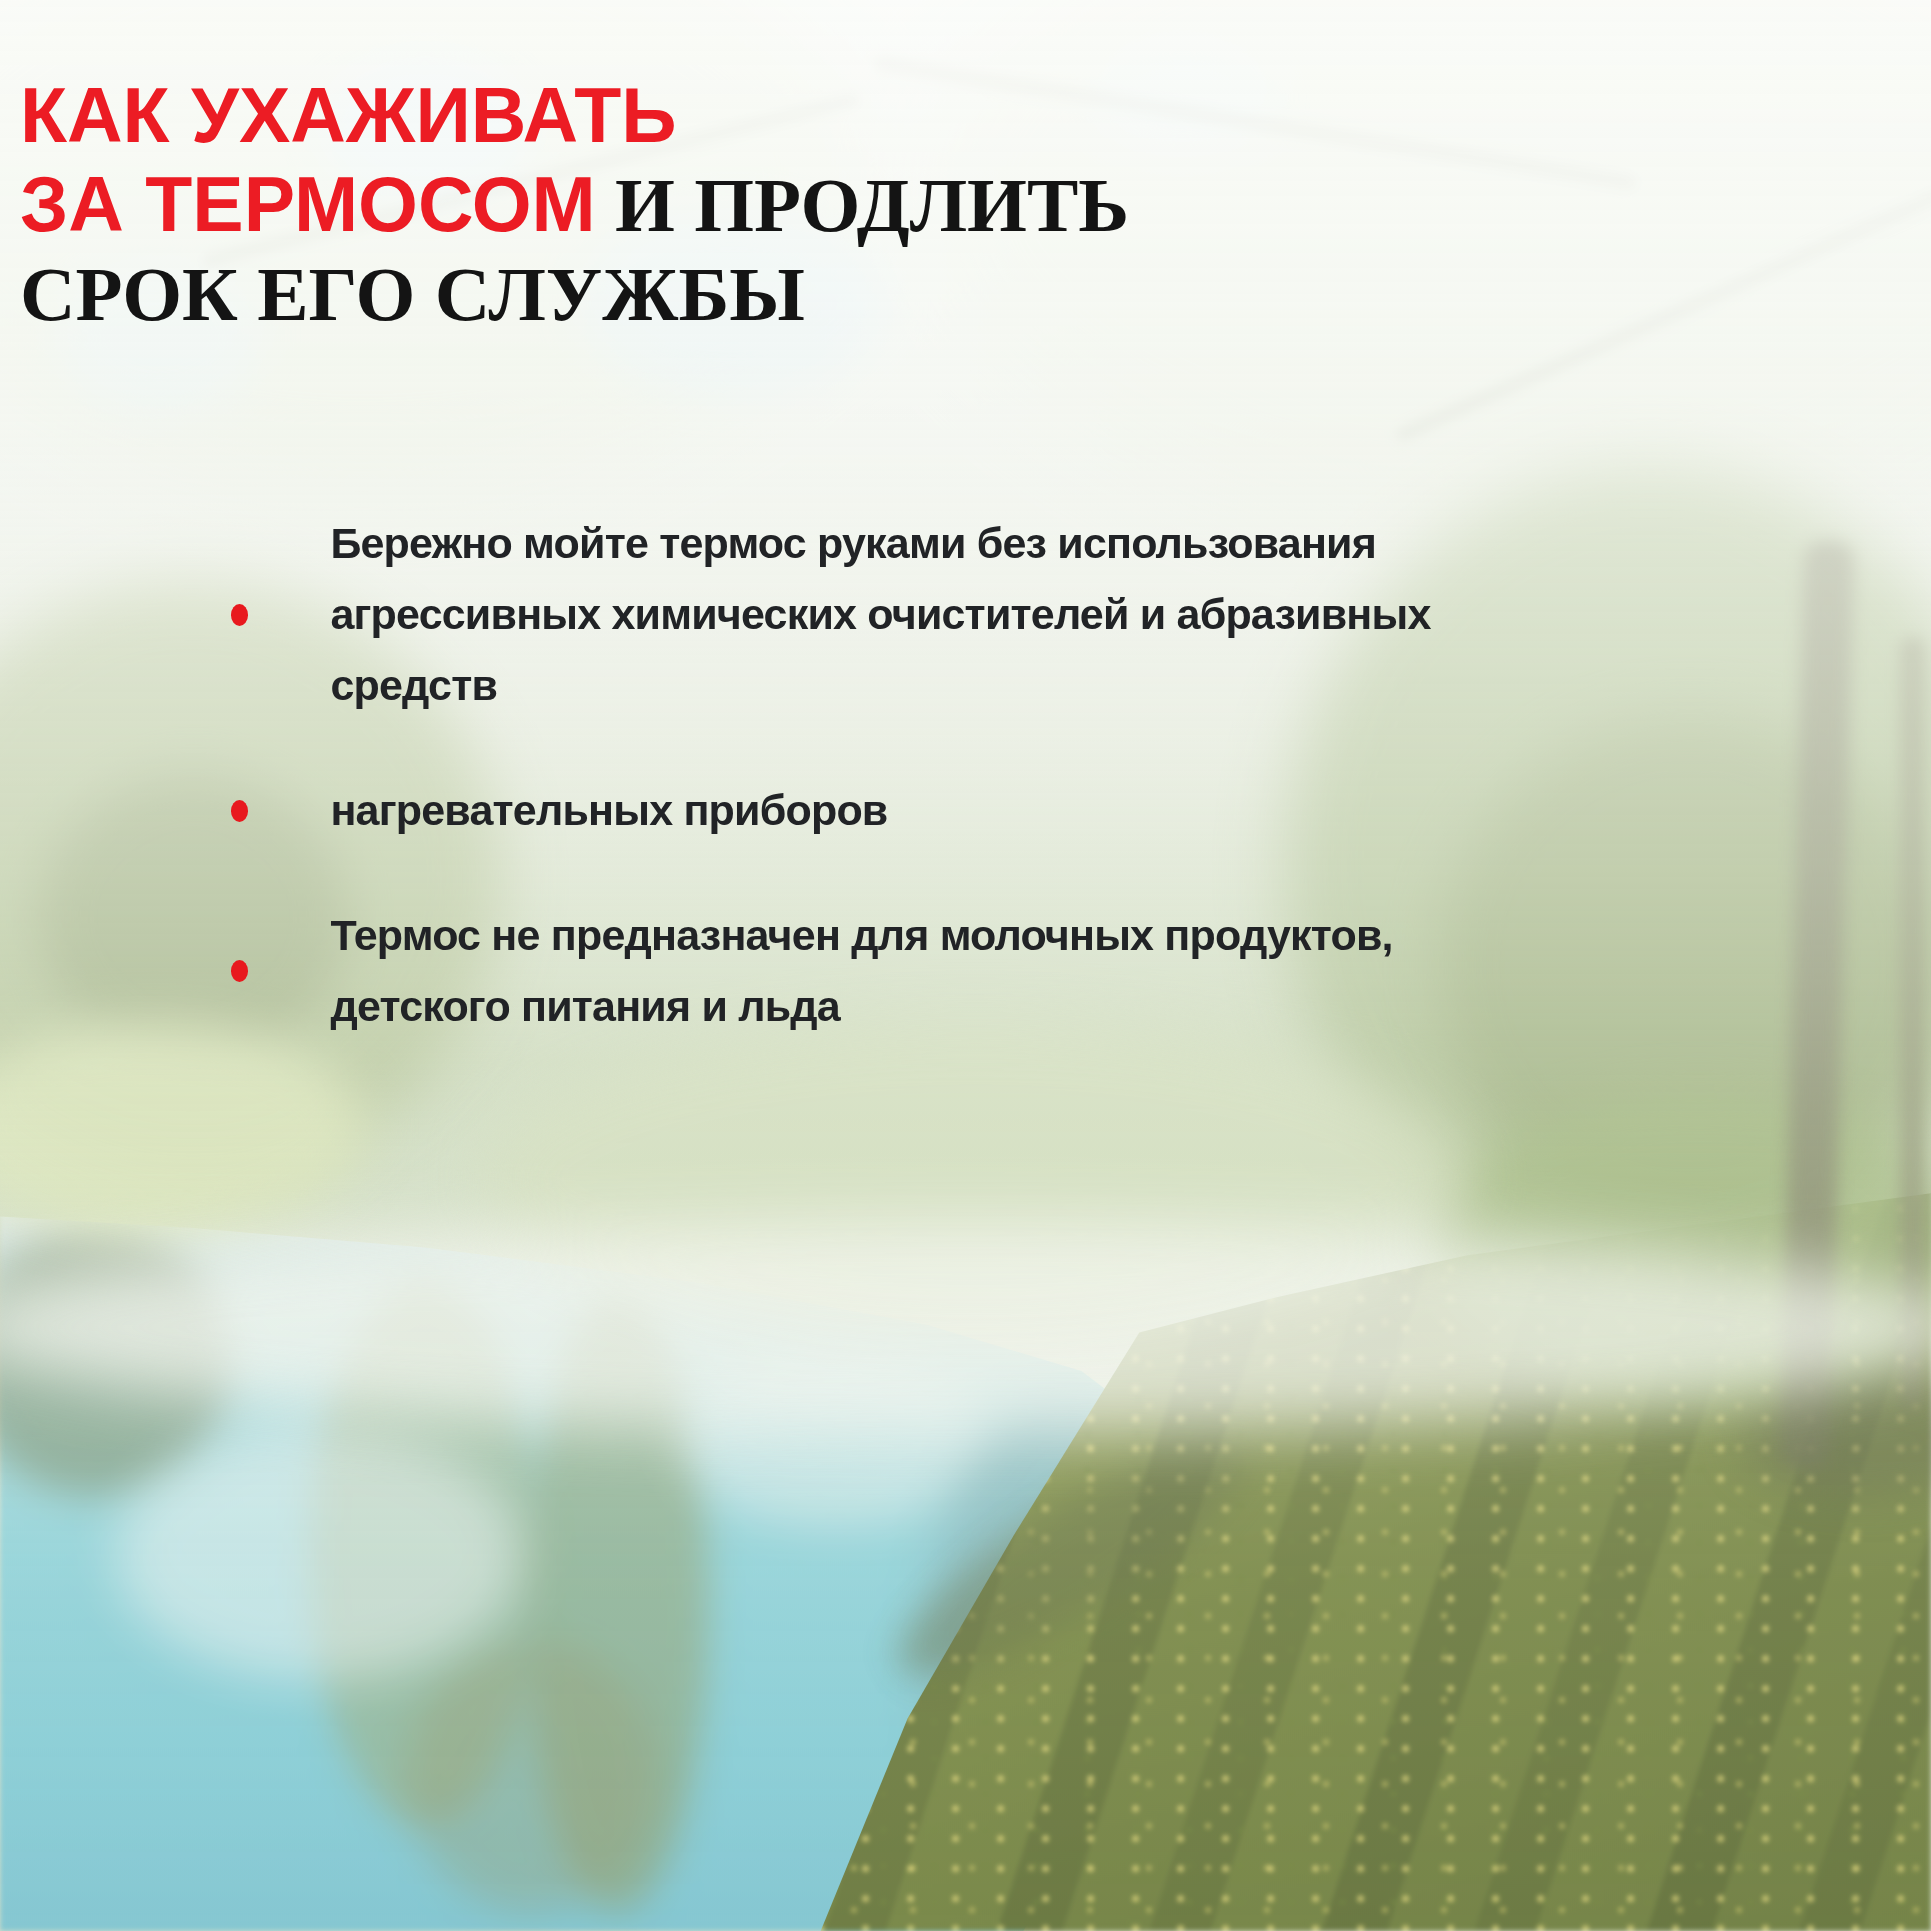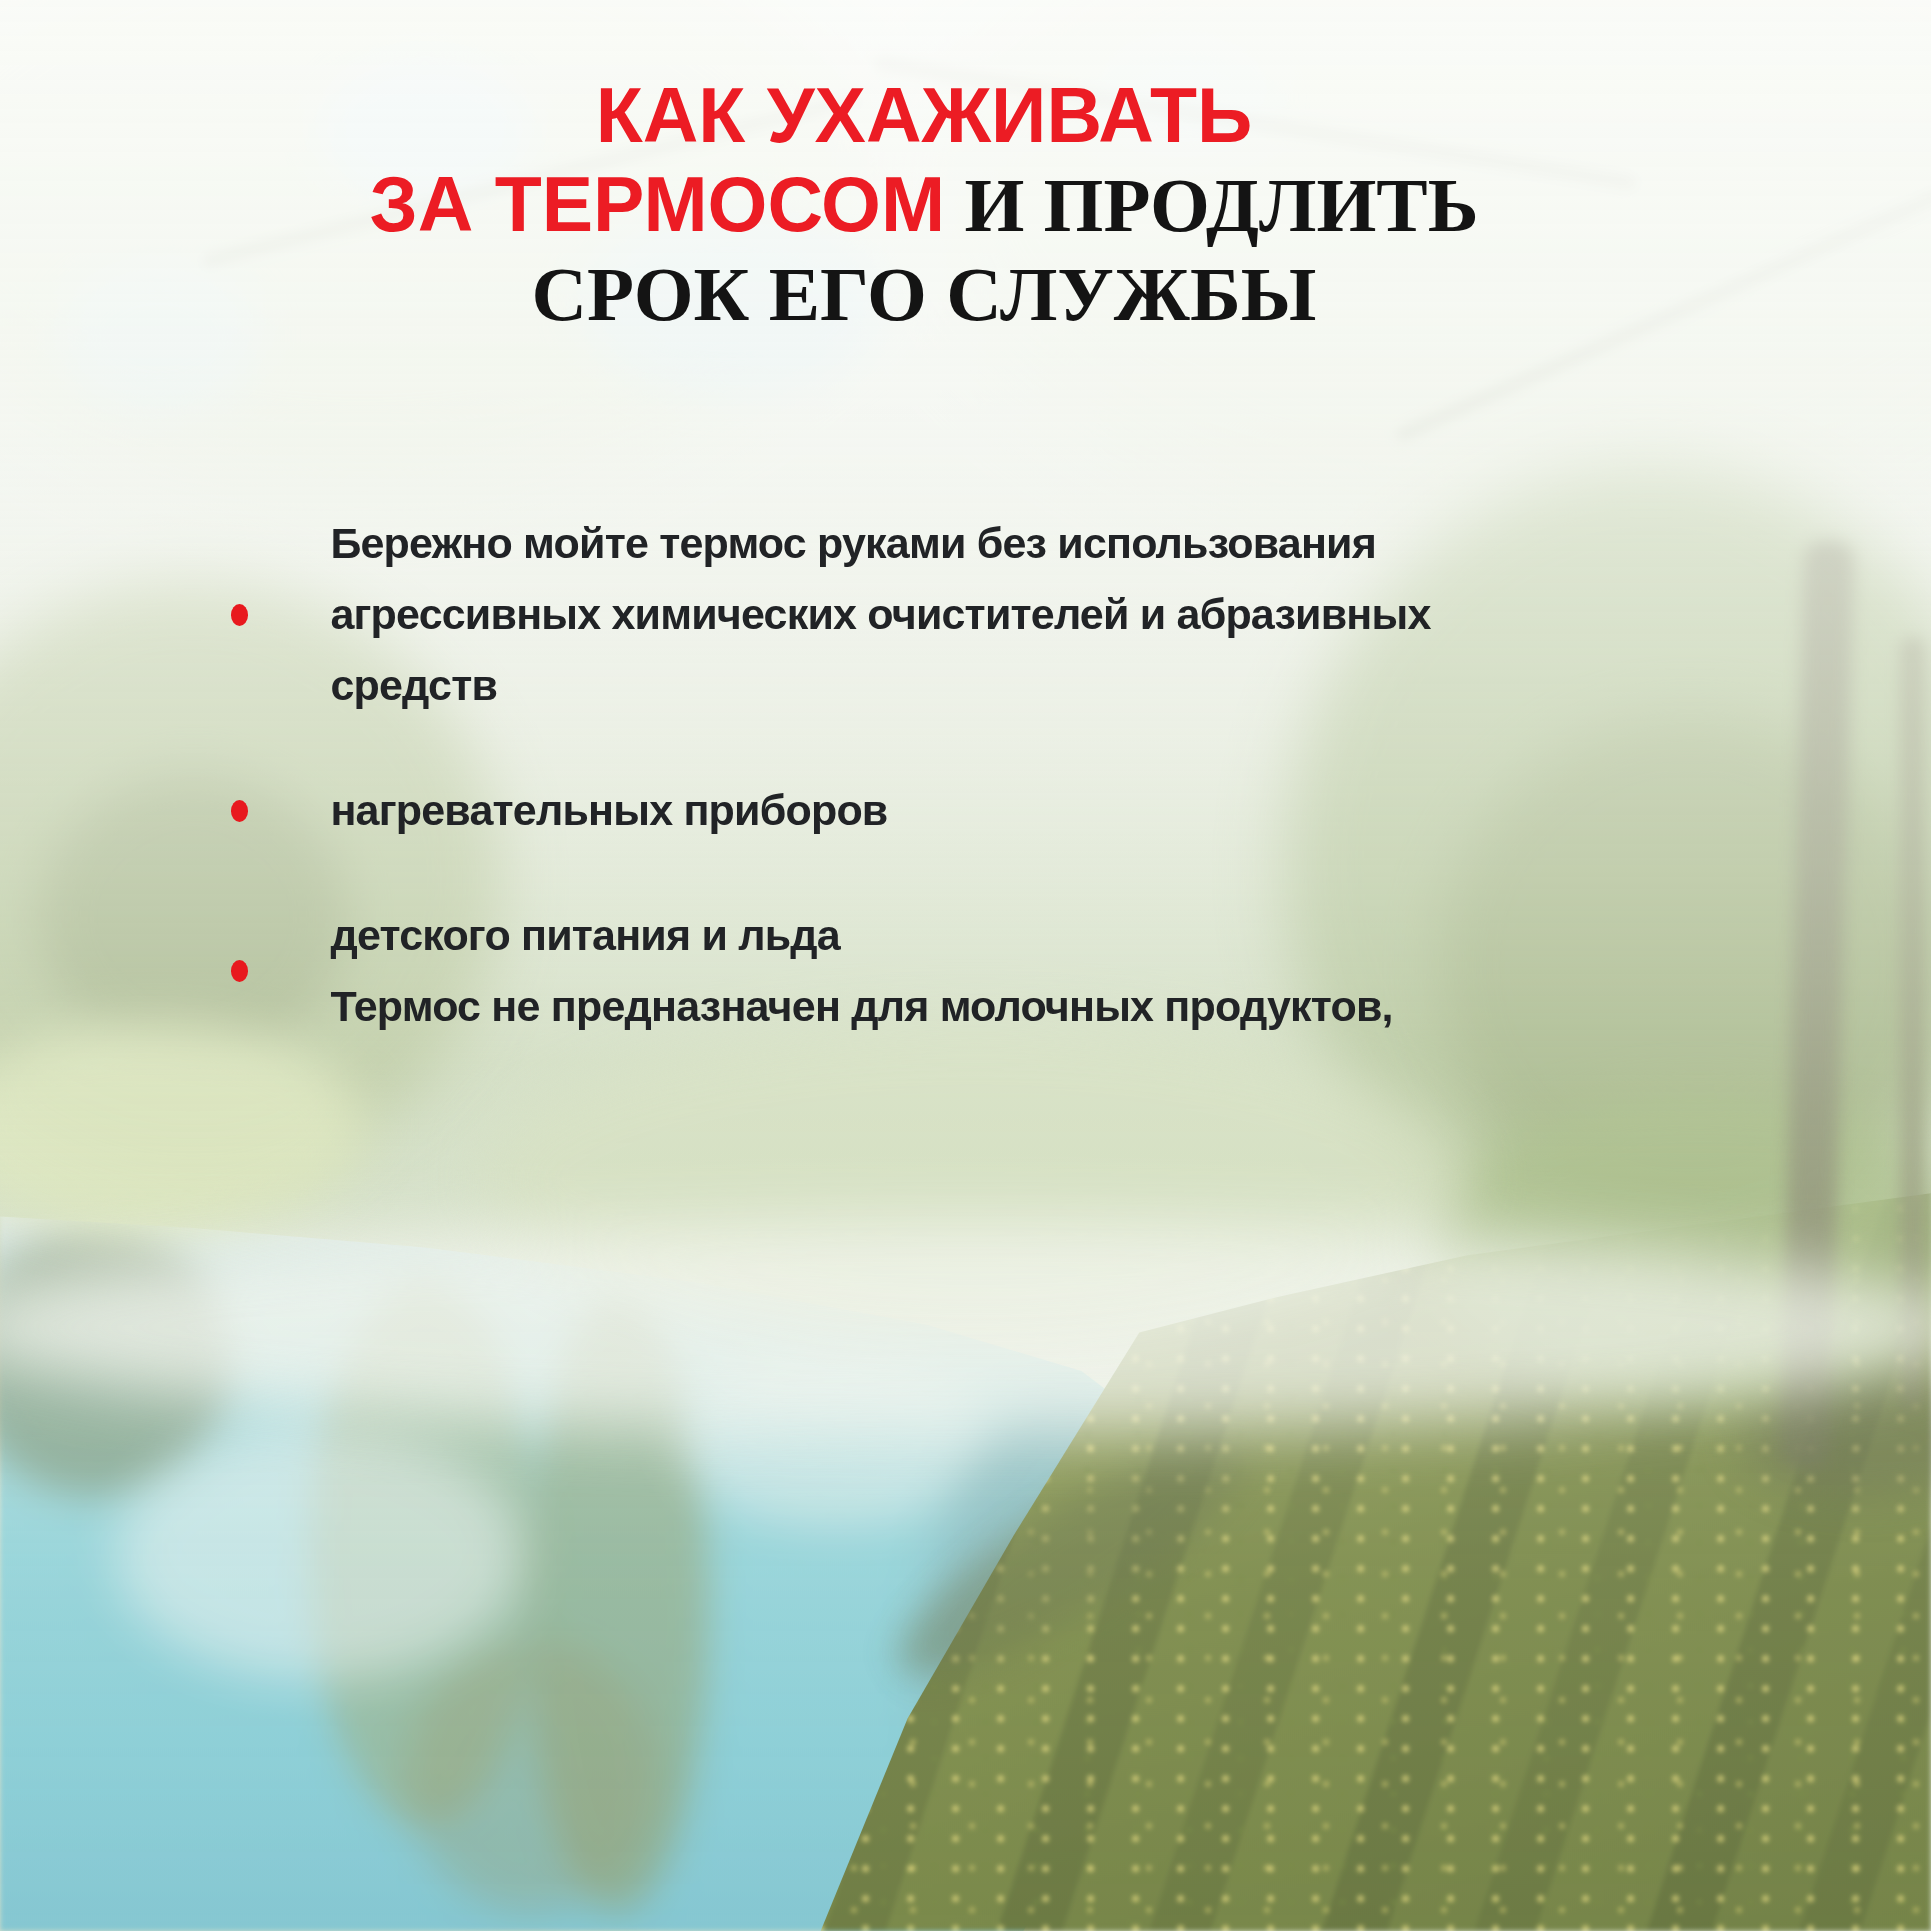--- a/index.html
+++ b/index.html
@@ -85,23 +85,23 @@
     background:linear-gradient(180deg,
       rgba(253,254,252,.88) 0%, rgba(251,253,250,.8) 15%,
       rgba(249,251,246,.66) 30%, rgba(247,250,243,.5) 45%,
       rgba(247,250,243,.34) 57%, rgba(248,250,244,.2) 70%,
       rgba(250,251,246,.12) 82%, rgba(250,251,246,.08) 100%);
   }
   
   .content{position:absolute;inset:0;}
   .title{
     position:absolute;top:71px;left:0;width:1848px;margin:0;
-    text-align:center;
+    text-align:left;
     font-size:77px;line-height:89px;font-weight:bold;
-    letter-spacing:0;color:#141414;
+    letter-spacing:0;color:#141414;padding-left:20px;
   }
   .t-line{display:block;white-space:pre;}
   .t-red{color:#ec1c24;}
   .t-dark{color:#141414;font-family:Liberation Serif, serif;}
   .bullets{
     position:absolute;top:508px;left:0;margin:0;padding:0;
     list-style:none;
   }
   .bullet{
     display:flex;align-items:center;
@@ -186,21 +186,21 @@
         <span class="dot"></span>
         <span class="bullet-text">
           <span class="bl">нагревательных приборов</span>
         </span>
       </li>
 
 
       <li class="bullet">
         <span class="dot"></span>
         <span class="bullet-text">
+          <span class="bl">Термос не предназначен для молочных продуктов,</span>
           <span class="bl">детского питания и льда</span>
-          <span class="bl">Термос не предназначен для молочных продуктов,</span>
         </span>
       </li>
 
     </ul>
   </div>
 </div>
 
 
 </body></html>

